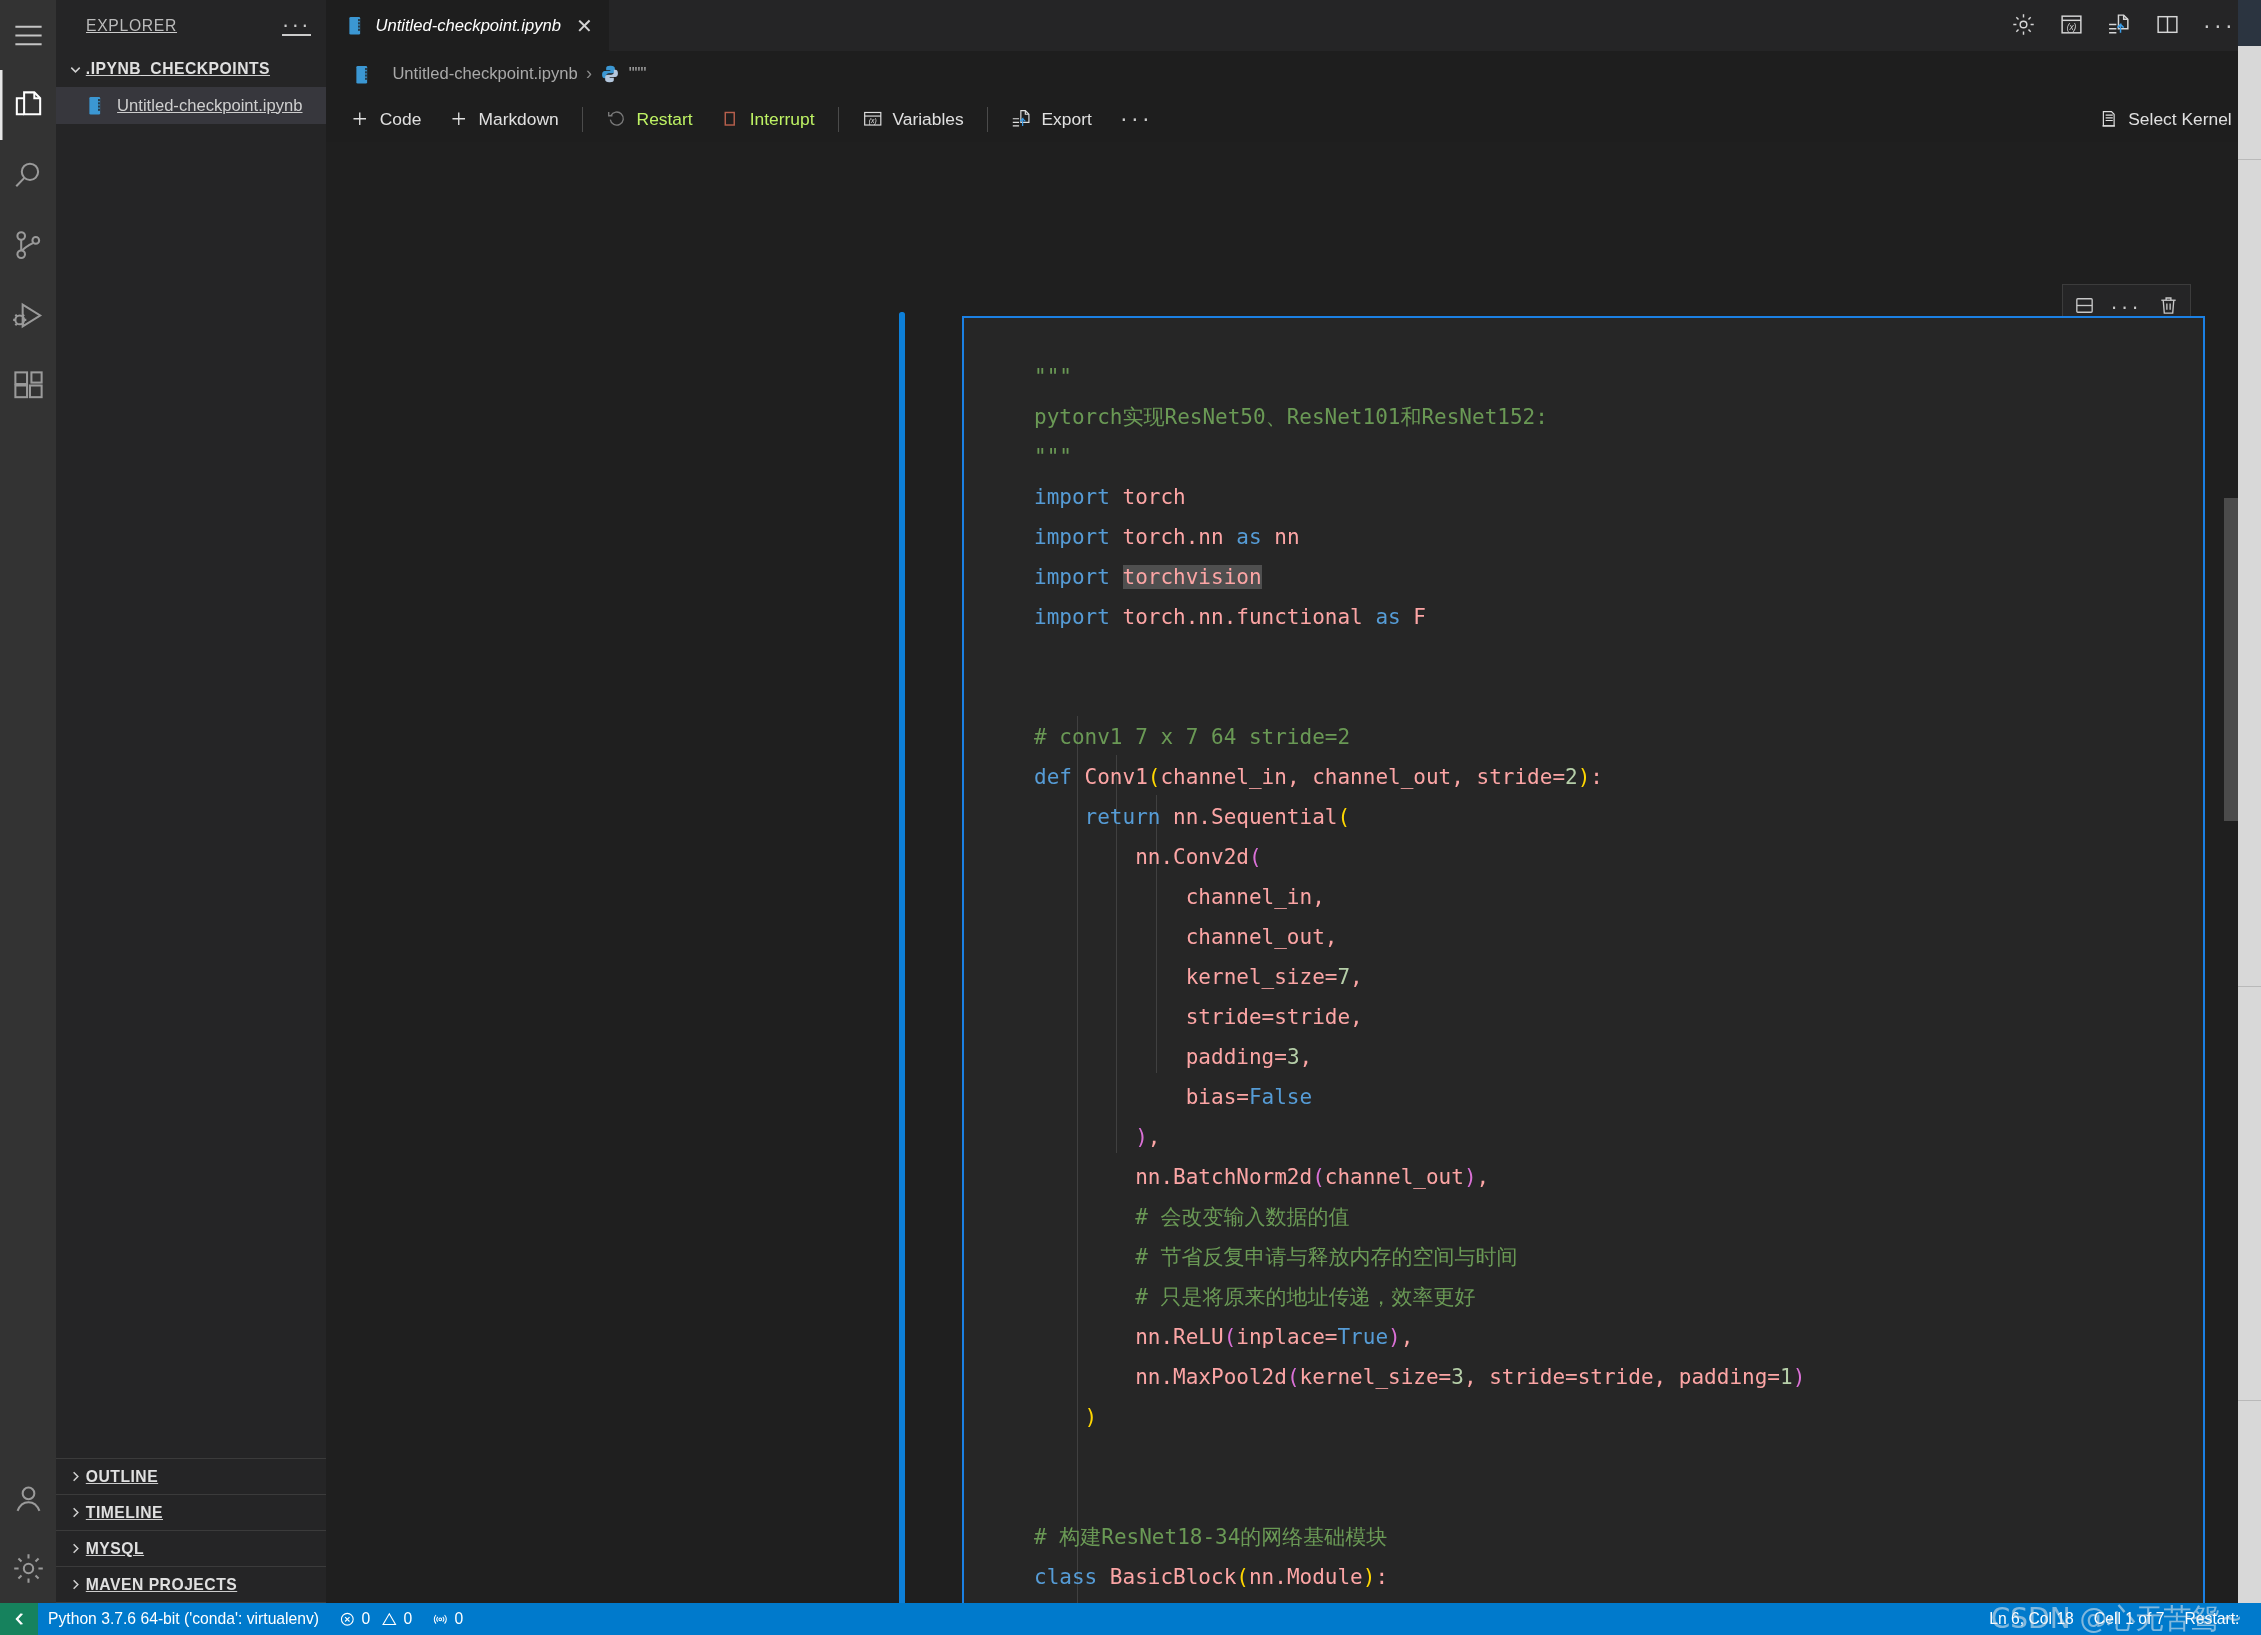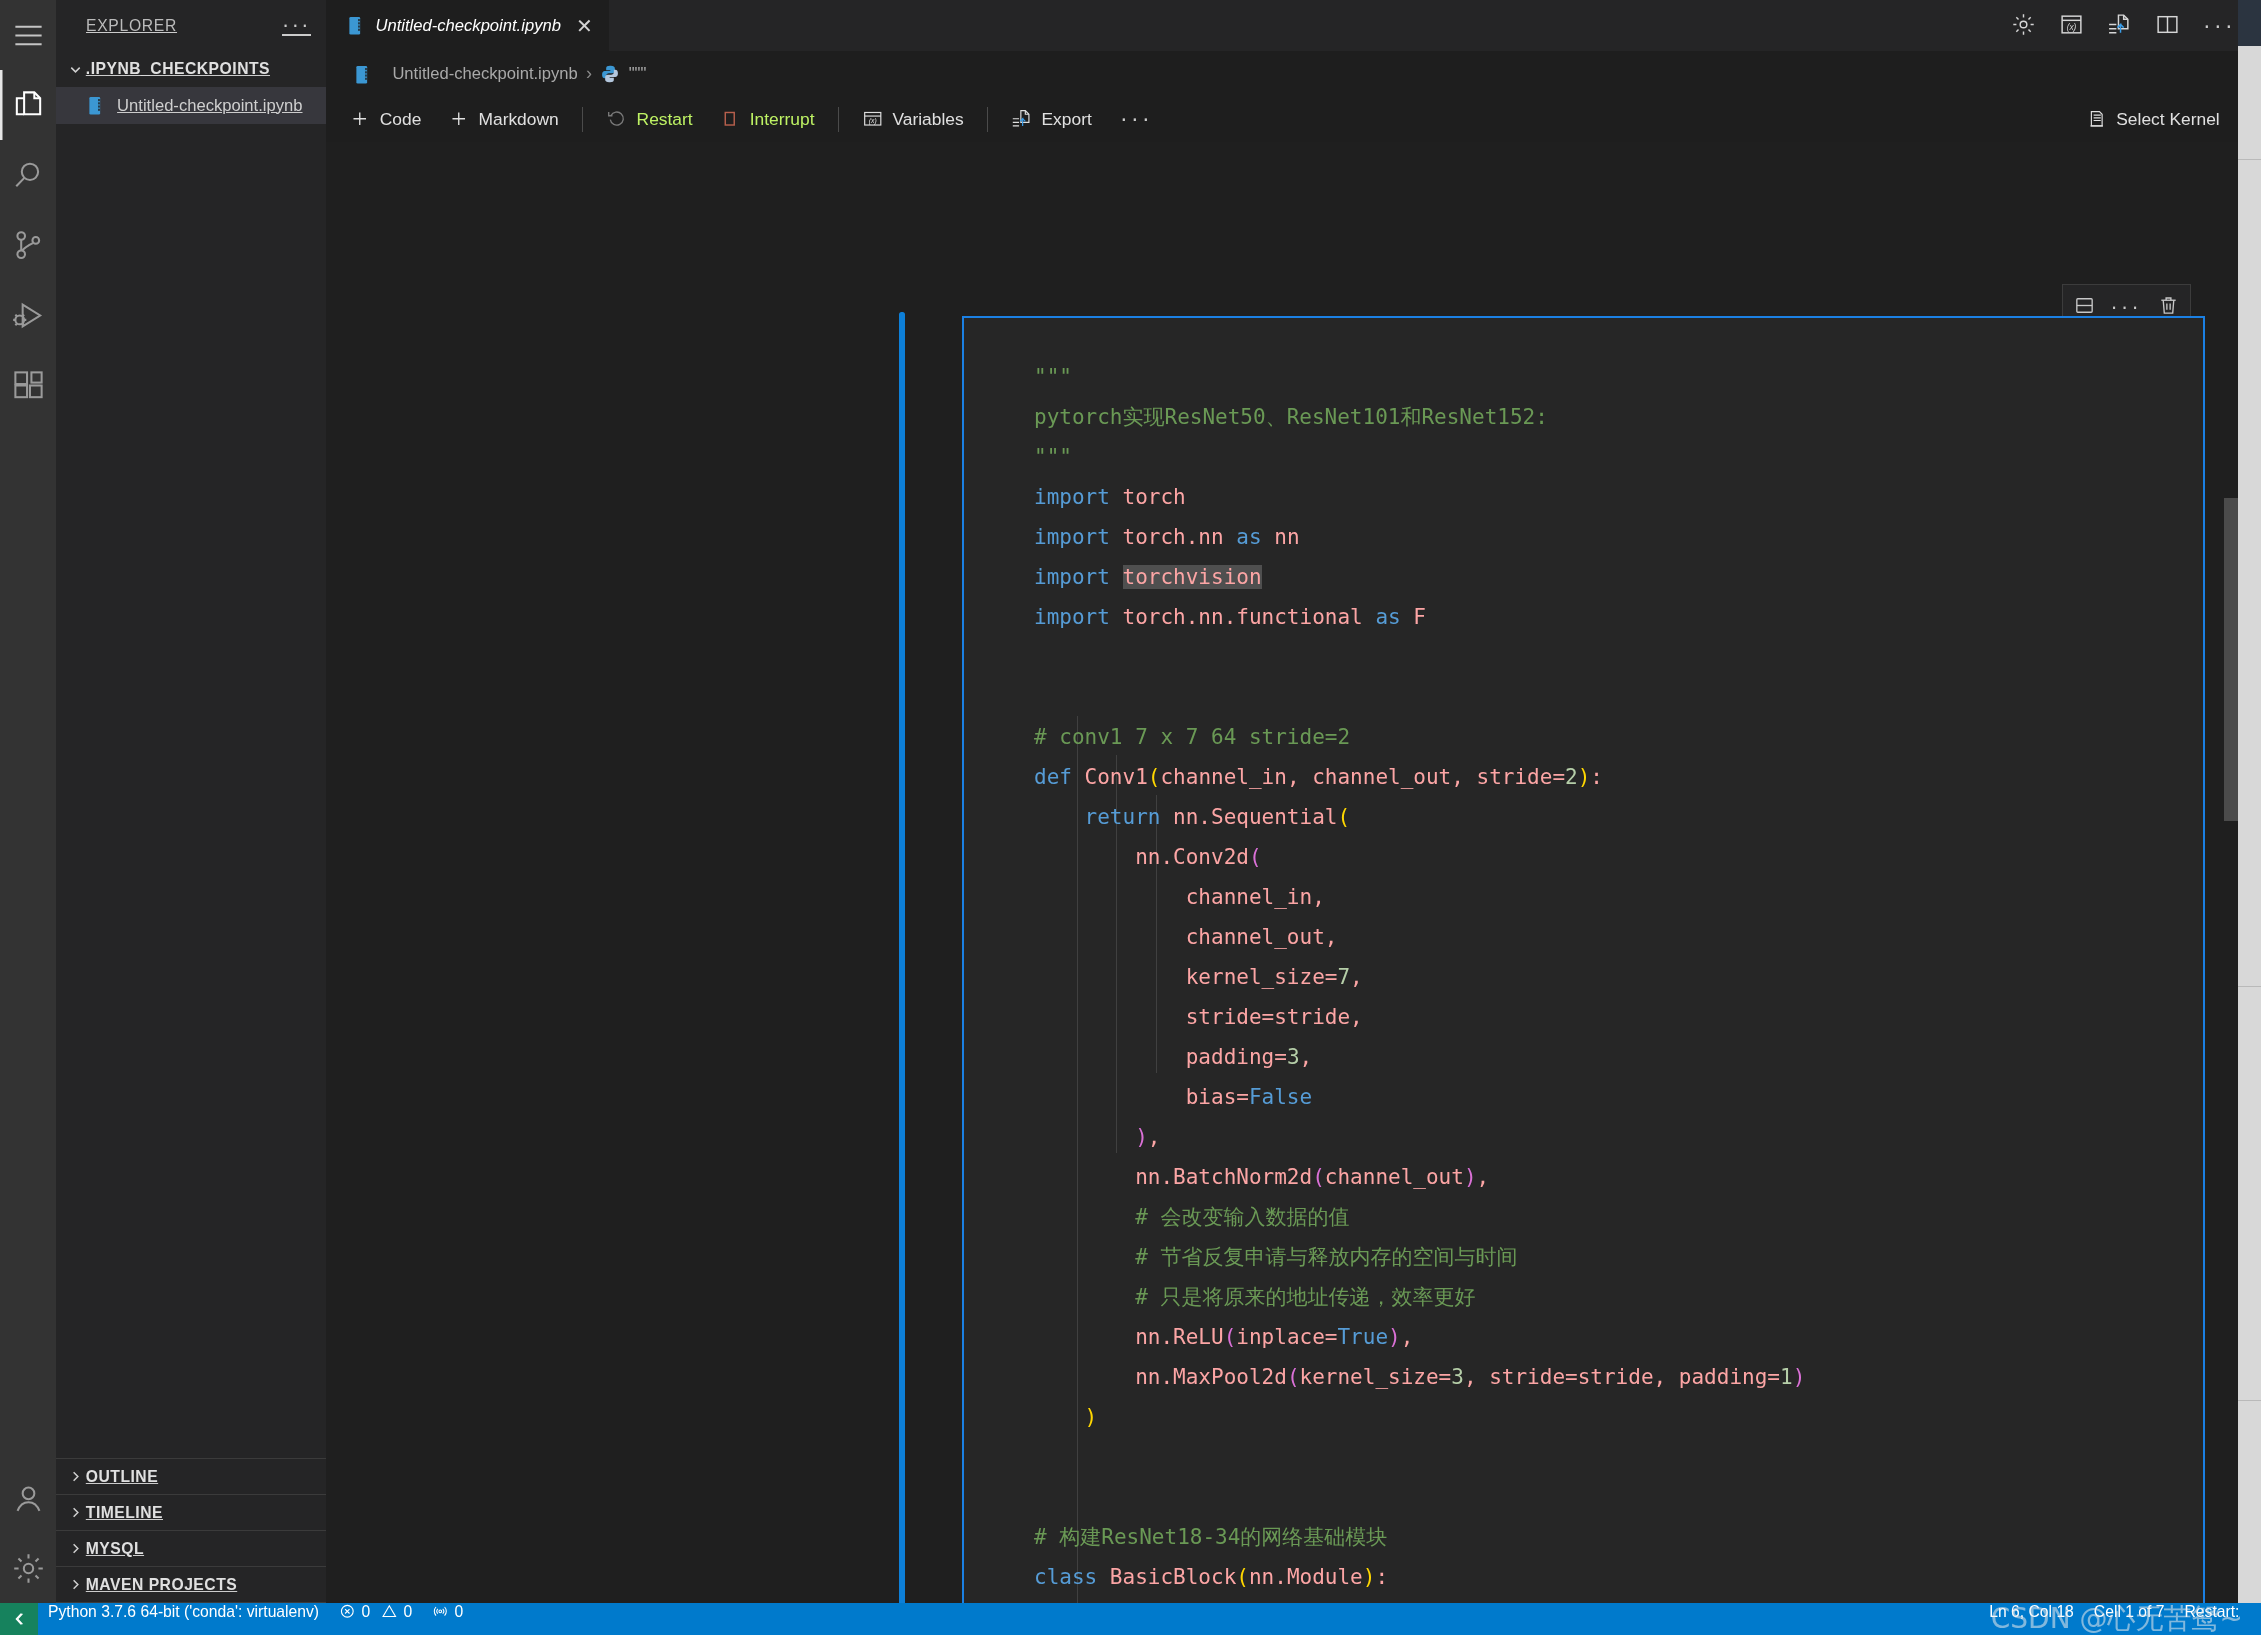--- a/index.html
+++ b/index.html
@@ -55,21 +55,21 @@
      font-size:16.6px;color:#a9a9a9;gap:8.3px;background:#1e1e1e;}
   .breadcrumb .sep{color:#8a8a8a;font-size:18px;}
   .py-ico{width:20px;height:20px;}
 
   .nb-toolbar{height:46px;display:flex;align-items:center;padding-left:10px;gap:0;background:#1e1e1e;}
   .tb-btn{display:flex;align-items:center;gap:9px;padding:0 13.3px;height:40px;font-size:17.4px;color:#e0e0e0;}
   .tb-btn.disabled{color:#bef264;}
   .tb-btn svg{width:21.5px;height:21.5px;}
   .tb-sep{width:0.8px;height:25px;background:#4b4b4b;margin:0 10px;}
   .tb-dots{font-size:23px;letter-spacing:3.3px;color:#cccccc;padding:0 15px;line-height:0.5;}
-  .tb-right{margin-left:auto;display:flex;padding-right:28px;}
+  .tb-right{margin-left:auto;display:flex;padding-right:16px;}
 
   
   .notebook{flex:1;position:relative;background:#1f1f1f;overflow:hidden;}
   .focus-bar{position:absolute;left:573px;top:170px;width:5.8px;height:1408px;background:#0d7fd8;border-radius:2.5px;}
   .cell-editor{
     position:absolute;left:636px;right:56px;top:174px;bottom:-33px;
     background:#262626;border:2.5px solid #1b80e3;
   }
   .code{position:absolute;left:70px;top:18px;right:0;
      font-family:"DejaVu Sans Mono","Liberation Mono",monospace;
@@ -96,21 +96,21 @@
   .outer-scroll{position:absolute;right:0;top:0;bottom:0;width:23px;background:#d8d8d8;}
   .outer-scroll .thumb{position:absolute;left:0;right:0;top:0;height:46px;background:#2b3440;}
   .outer-scroll .tick{position:absolute;left:0;right:0;height:0.8px;background:#b9b9b9;}
 
   
   .statusbar{height:32px;background:#007acc;display:flex;align-items:center;
      color:#ffffff;font-size:15.7px;flex:0 0 32px;position:relative;}
   .sb-remote{height:32px;background:#16825d;display:flex;align-items:center;
      padding:0 10px;color:#ffffff;}
   .sb-remote svg{width:18px;height:18px;}
-  .st-item{display:flex;align-items:flex-start;gap:5.8px;padding:0 10px;height:32px;}
+  .st-item{display:flex;align-items:center;gap:5.8px;padding:0 10px;height:32px;}
   .st-item svg{width:16.6px;height:16.6px;}
   .st-right{margin-left:auto;display:flex;align-items:center;padding-right:11.6px;}
   .watermark{position:absolute;right:18px;top:50%;transform:translateY(-50%);
      font-size:28px;color:rgba(235,235,235,.55);white-space:nowrap;pointer-events:none;
      font-family:"DejaVu Sans",sans-serif;}
 </style>
 </head>
 <body>
 
 <div class="app">

